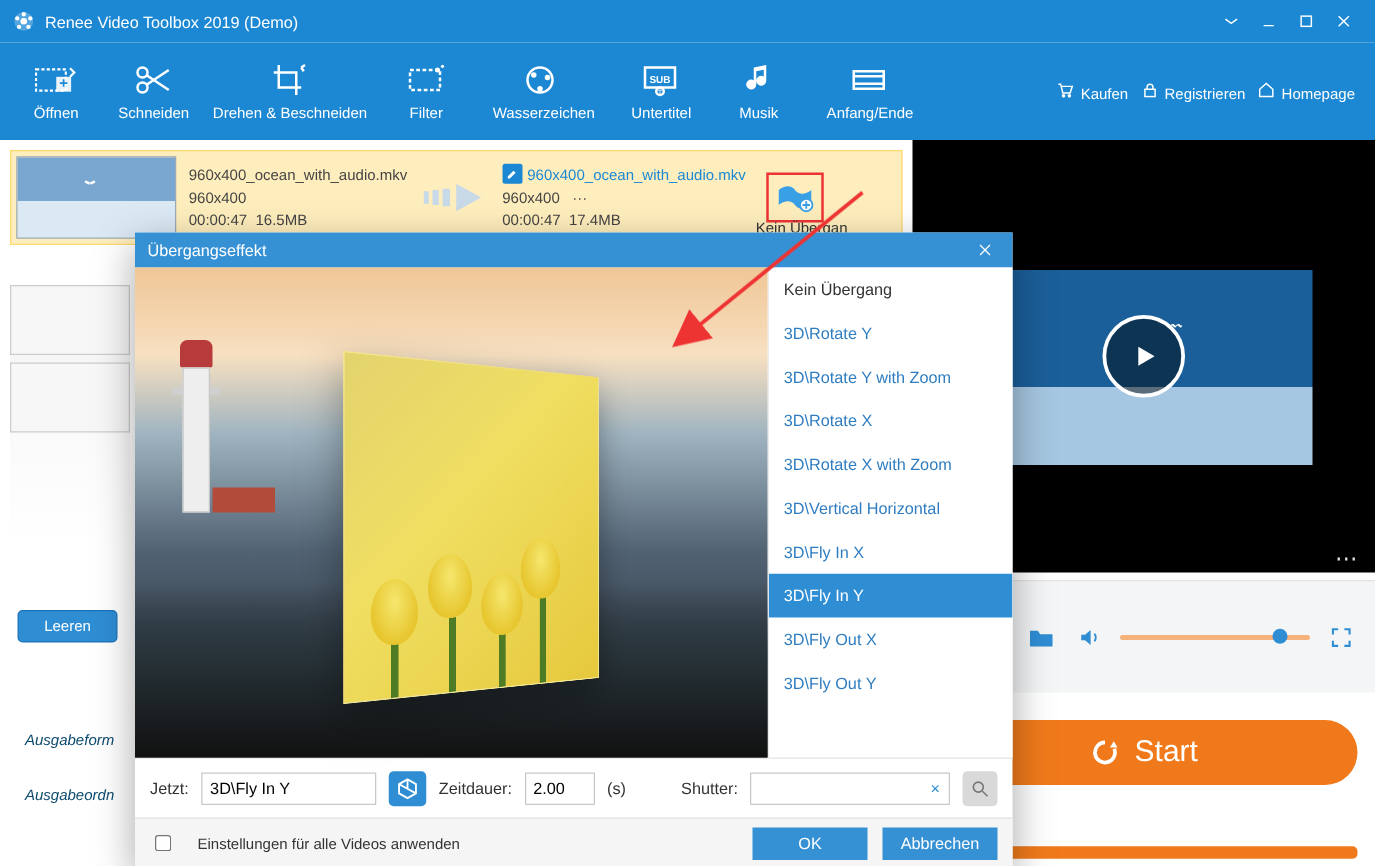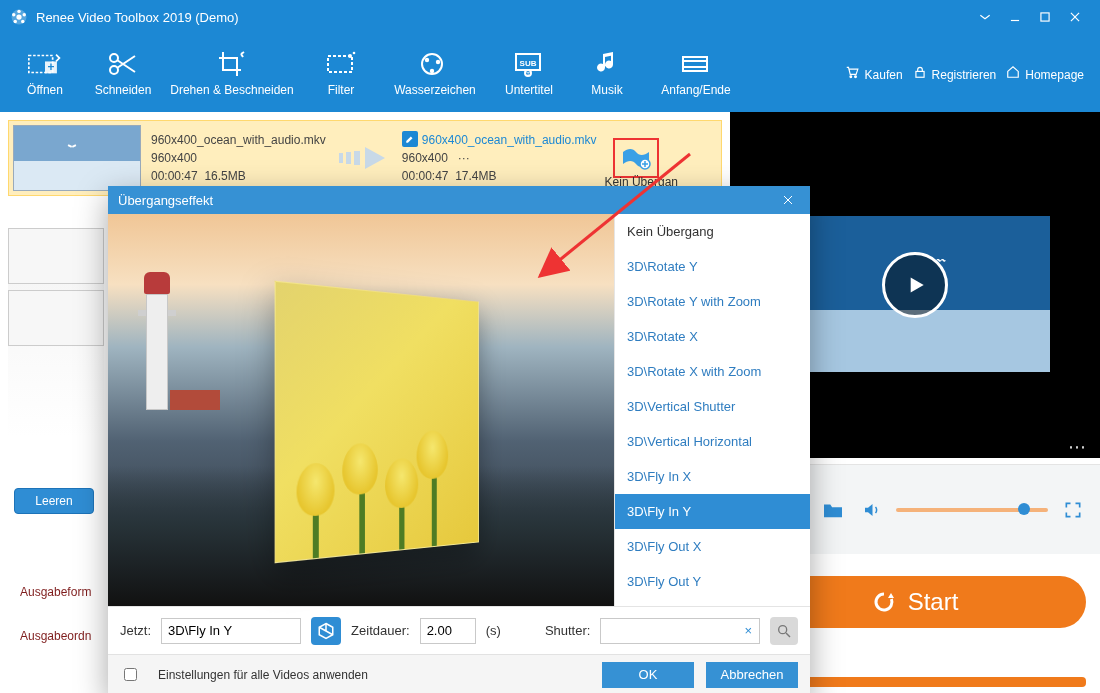--- a/index.html
+++ b/index.html
@@ -63,21 +63,21 @@
   }
   .thumbs-strip .mini { height:56px; margin-bottom:6px; border:1px solid #ccc; background:#f7f7f7;
     font-size:3px; color:#999; padding:4px; }
 
   .clear-btn {
     position:absolute; left:14px; top:376px;
     width:80px; height:26px; border-radius:4px; background:#2f8dd4; color:#fff;
     display:flex; align-items:center; justify-content:center; font-size:12px; cursor:pointer;
     border:1px solid #1d73b8;
   }
-  .out-labels { position:absolute; left:20px; bottom:50px; font-size:12px; color:#7f1d1d; }
+  .out-labels { position:absolute; left:20px; bottom:50px; font-size:12px; color:#0c4a6e;font-style:italic; }
   .out-labels div { margin-top:30px; }
 
   
   .preview-video { position:absolute; left:0; right:0; top:0; height:346px; background:#000; }
   .pv-poster { position:absolute; left:50px; right:50px; top:104px; bottom:86px;
     background:linear-gradient(#1b5f9a 0%,#1b5f9a 60%,#a6c7e1 60%,#a6c7e1 100%); }
   .playcircle { position:absolute; left:50%; top:50%; transform:translate(-50%,-50%);
     width:66px; height:66px; border-radius:50%; background:rgba(0,0,0,.45); border:3px solid #fff;
     display:flex; align-items:center; justify-content:center; cursor:pointer;}
   .playcircle svg{ width:26px; height:26px; fill:#fff;}
@@ -457,21 +457,20 @@
           <span class="tulip t3"></span>
           <span class="tulip t4"></span>
       </div>
     </div>
     <div class="dlg-list" id="effect-list">
         <div class="effect-item firstrow">Kein Übergang</div>
         <div class="effect-item">3D\Rotate Y</div>
         <div class="effect-item">3D\Rotate Y with Zoom</div>
         <div class="effect-item">3D\Rotate X</div>
         <div class="effect-item">3D\Rotate X with Zoom</div>
-        <div class="effect-item">3D\Vertical Shutter</div>
         <div class="effect-item">3D\Vertical Horizontal</div>
         <div class="effect-item">3D\Fly In X</div>
         <div class="effect-item selected">3D\Fly In Y</div>
         <div class="effect-item">3D\Fly Out X</div>
         <div class="effect-item">3D\Fly Out Y</div>
       </div>
   </div>
   <div class="dlg-params">
     <label>Jetzt:</label>
     <input class="txt now" value="3D\Fly In Y" style="">

